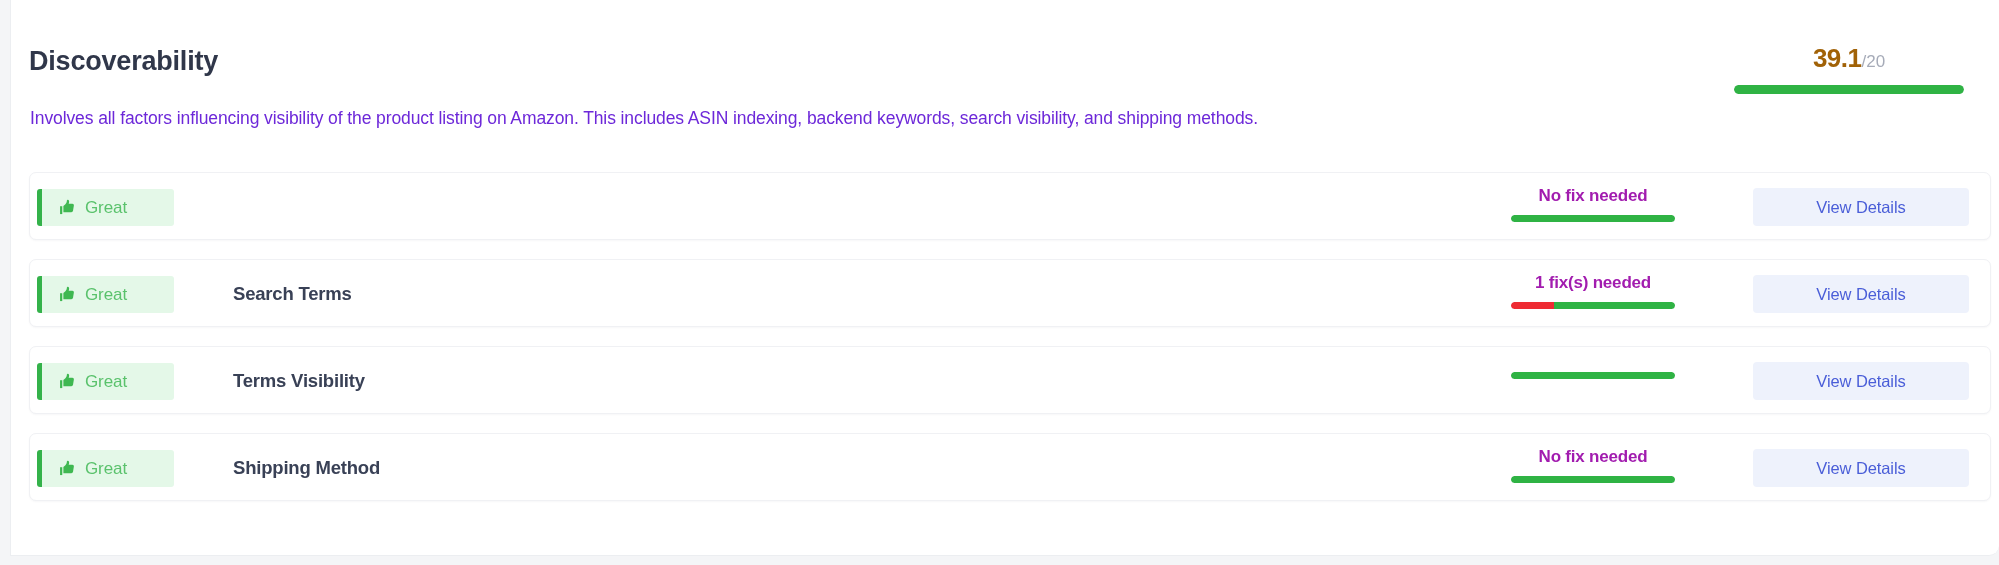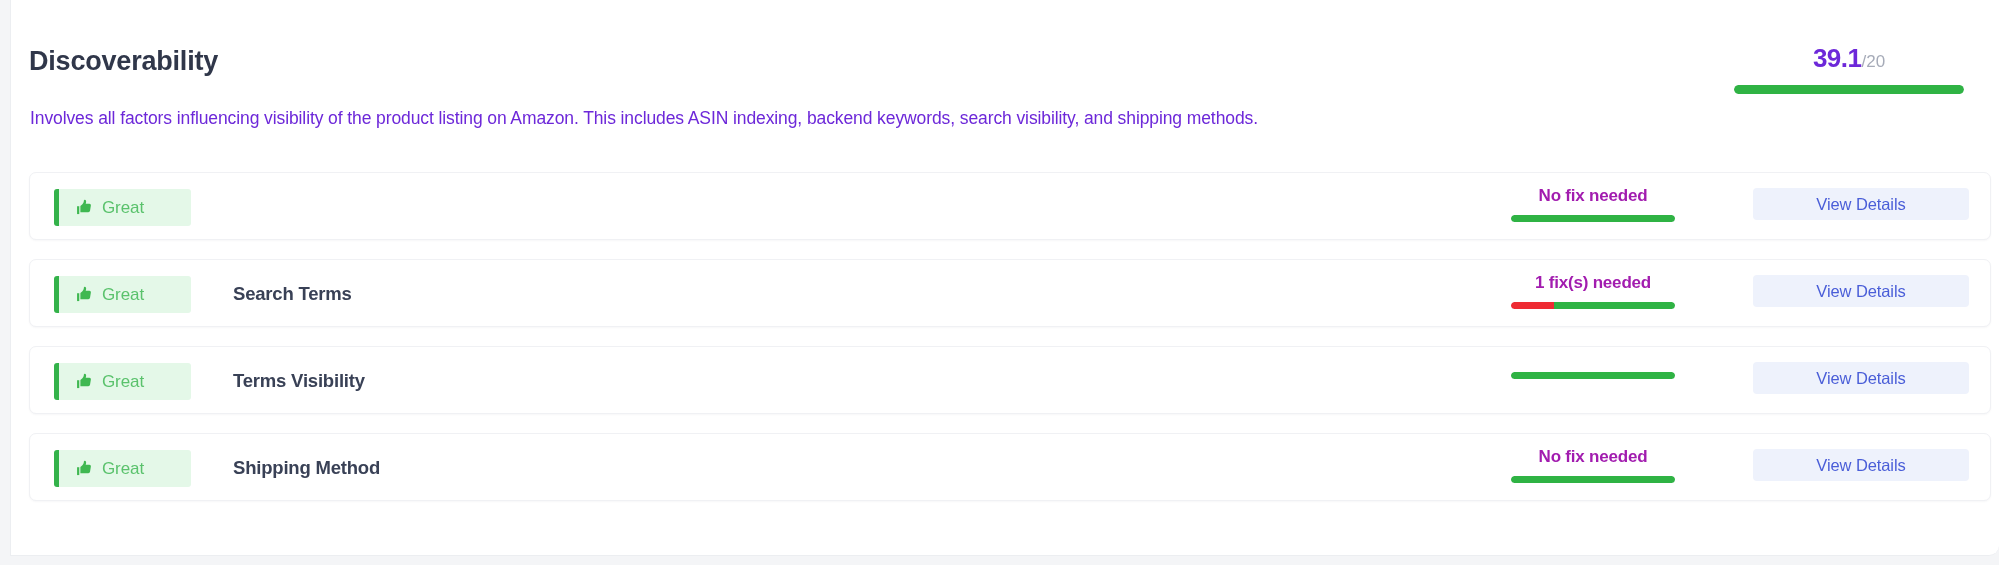--- a/index.html
+++ b/index.html
@@ -120,21 +120,21 @@
     border: 1px solid #f0f1f4;
     border-radius: 7px;
     box-shadow: 0 1px 2px rgba(32, 38, 56, 0.035);
   }
 
   .row:last-child { margin-bottom: 0; }
 
   
   .status-pill {
     position: absolute;
-    left: 24px;
+    left: 7px;
     top: 16px;
     height: 37px;
     min-width: 137px;
     background: #e4f8e8;
     border-left: 5px solid #34b24a;
     border-radius: 3px;
     display: flex;
     align-items: center;
     padding-left: 17px;
   }
@@ -200,21 +200,21 @@
   .metric-seg:first-child { border-radius: 5px 0 0 5px; }
   .metric-seg:last-child  { border-radius: 0 5px 5px 0; }
   .metric-seg:only-child  { border-radius: 5px; }
 
   
   .view-details {
     position: absolute;
     right: 21px;
     top: 15px;
     width: 216px;
-    height: 32px;
+    height: 38px;
     background: #eef2fc;
     border: none;
     border-radius: 4px;
     color: #4a5ed8;
     font-family: "Liberation Sans", sans-serif;
     font-size: 16.5px;
     letter-spacing: -0.1px;
     cursor: pointer;
   }
 </style>
@@ -222,21 +222,21 @@
 <body>
 
 <div class="panel">
 
   <div class="header">
     <div class="section-title">Discoverability</div>
     <div class="section-desc">Involves all factors influencing visibility of the product listing on Amazon. This includes ASIN indexing, backend keywords, search visibility, and shipping methods.</div>
 
     <div class="score-block">
       <div class="score-line">
-        <span class="score-value" style="color: #6d28d9;">39.1</span><span class="score-total">/20</span>
+        <span class="score-value" style="color: #a16207;">39.1</span><span class="score-total">/20</span>
       </div>
       <div class="score-bar-track" style="background: rgb(233, 235, 239);">
         <div class="score-bar-fill" style="width: 100%; background: rgb(47, 179, 68);"></div>
       </div>
     </div>
   </div>
 
   <div class="rows" id="rows-container">
       <div class="row">
         <div class="status-pill" style="background: rgb(228, 248, 232); border-left-color: rgb(52, 178, 74);">

